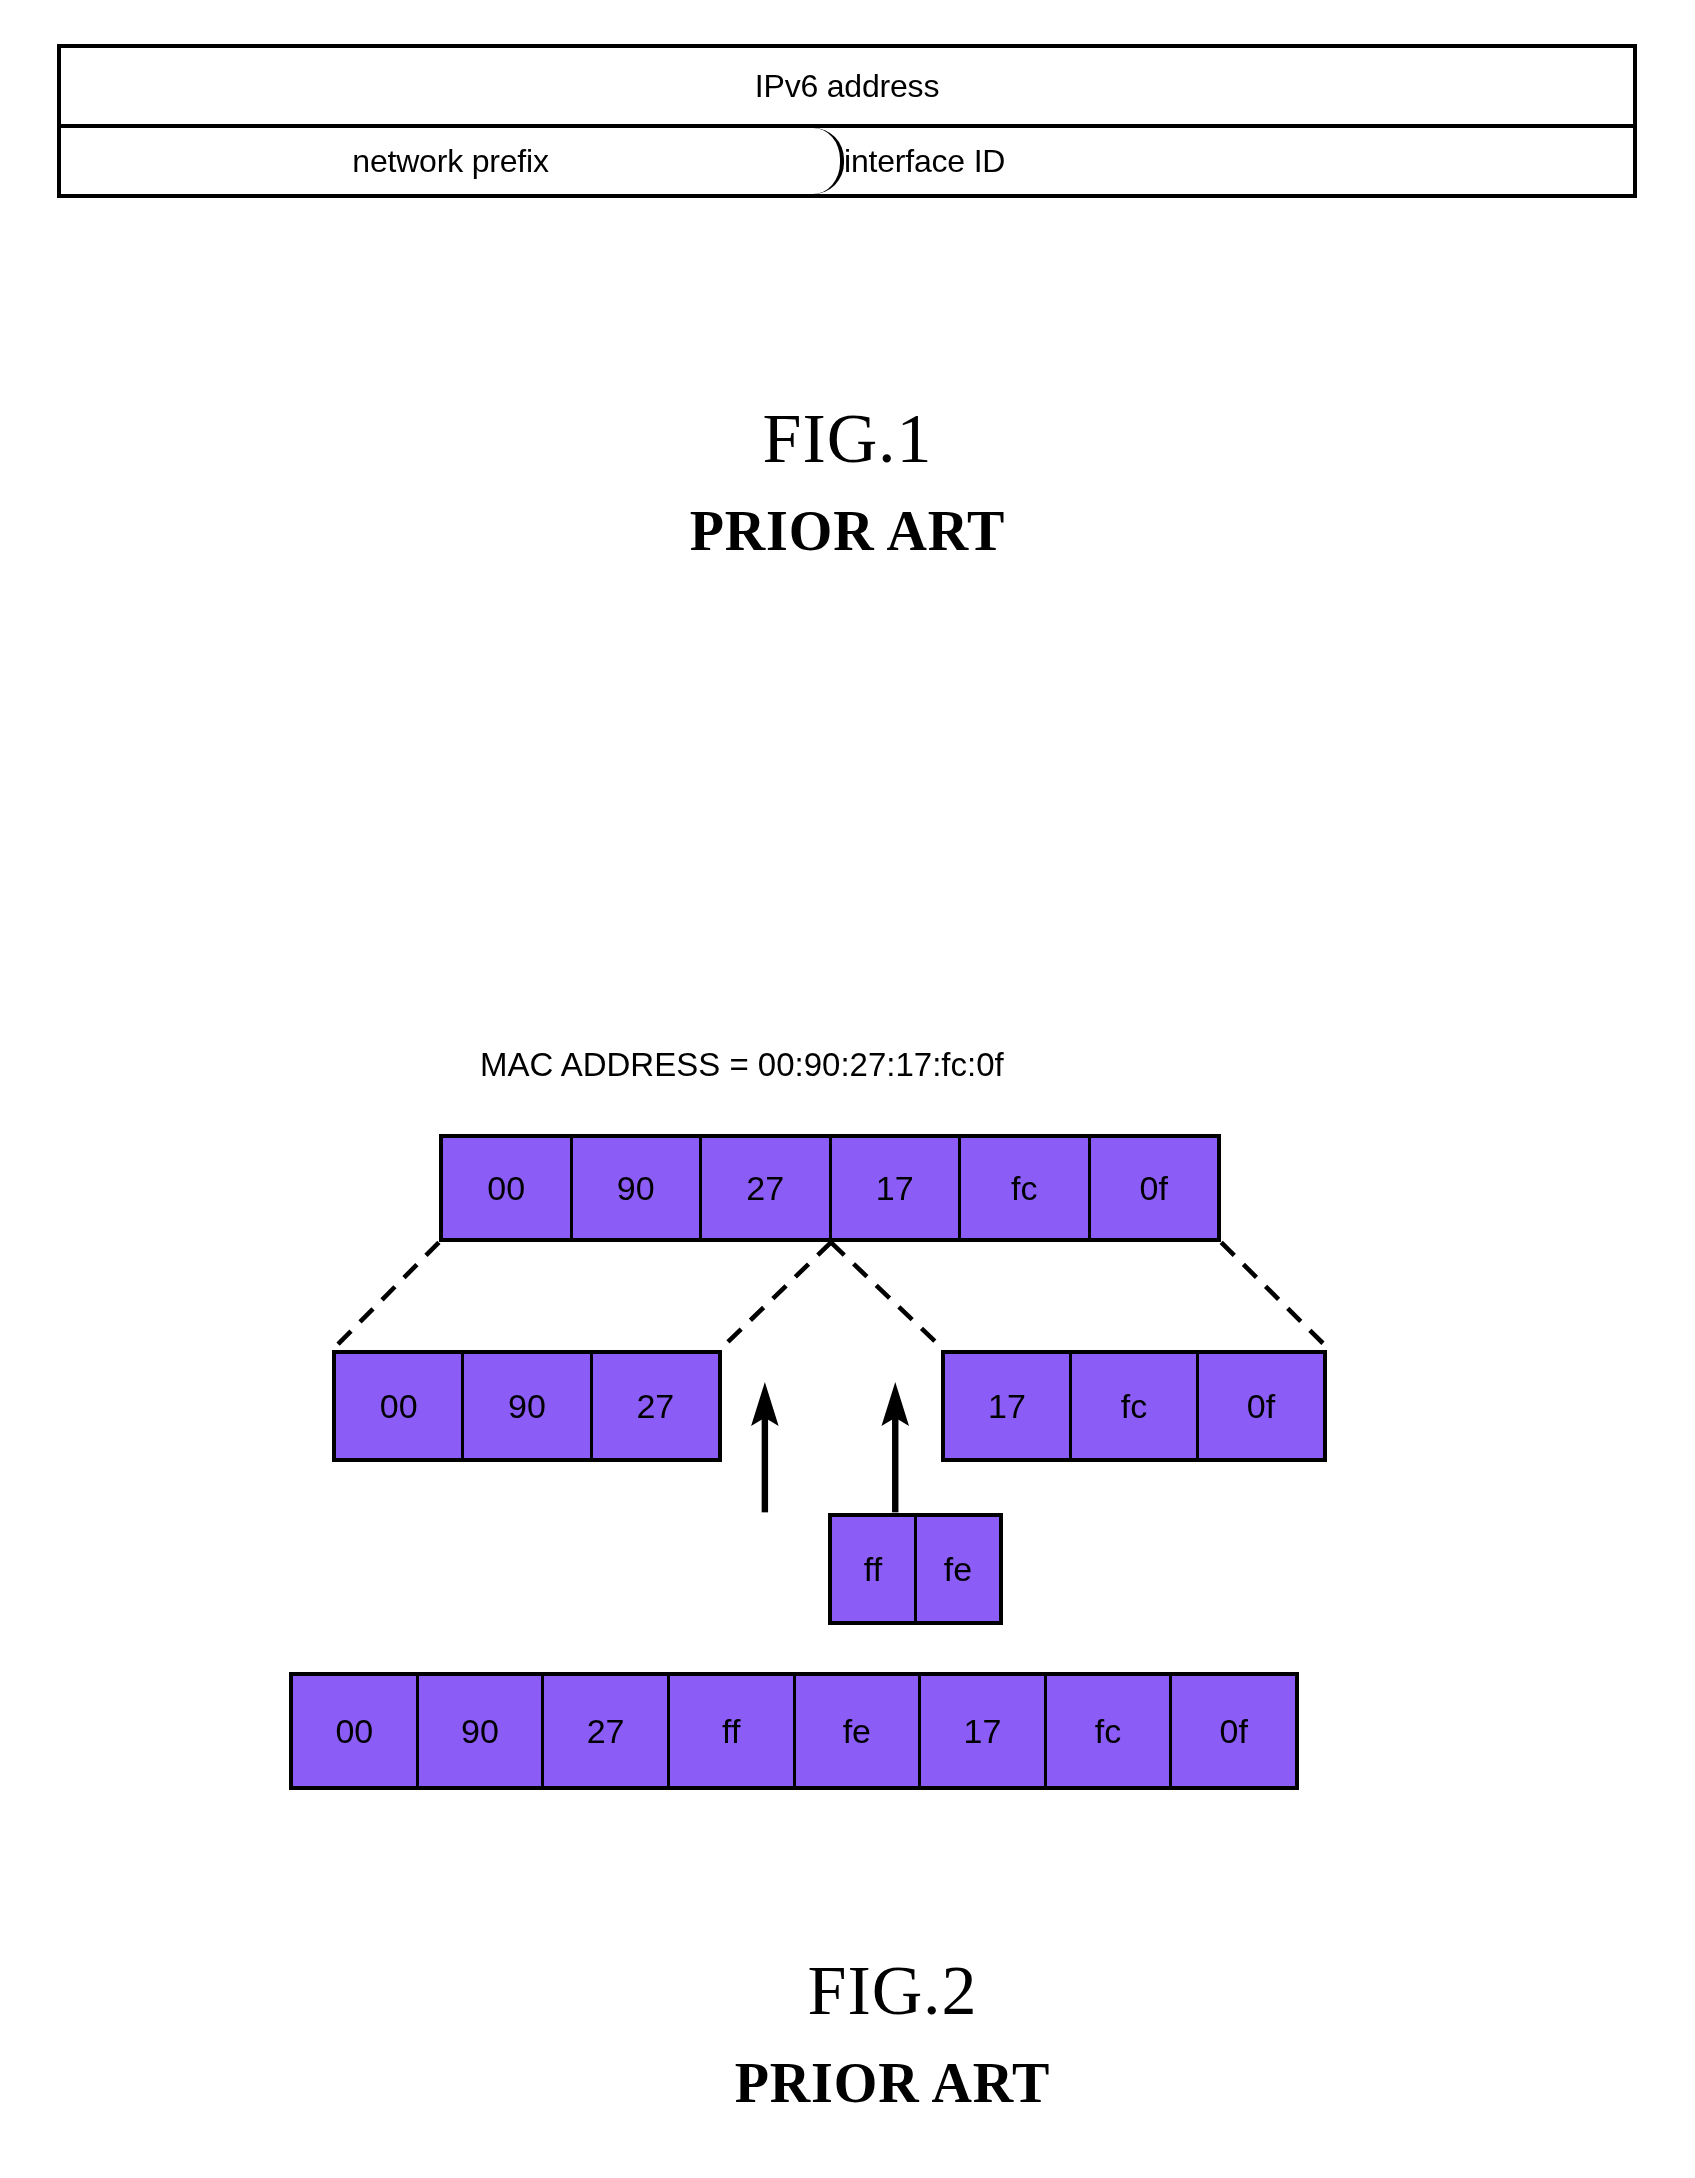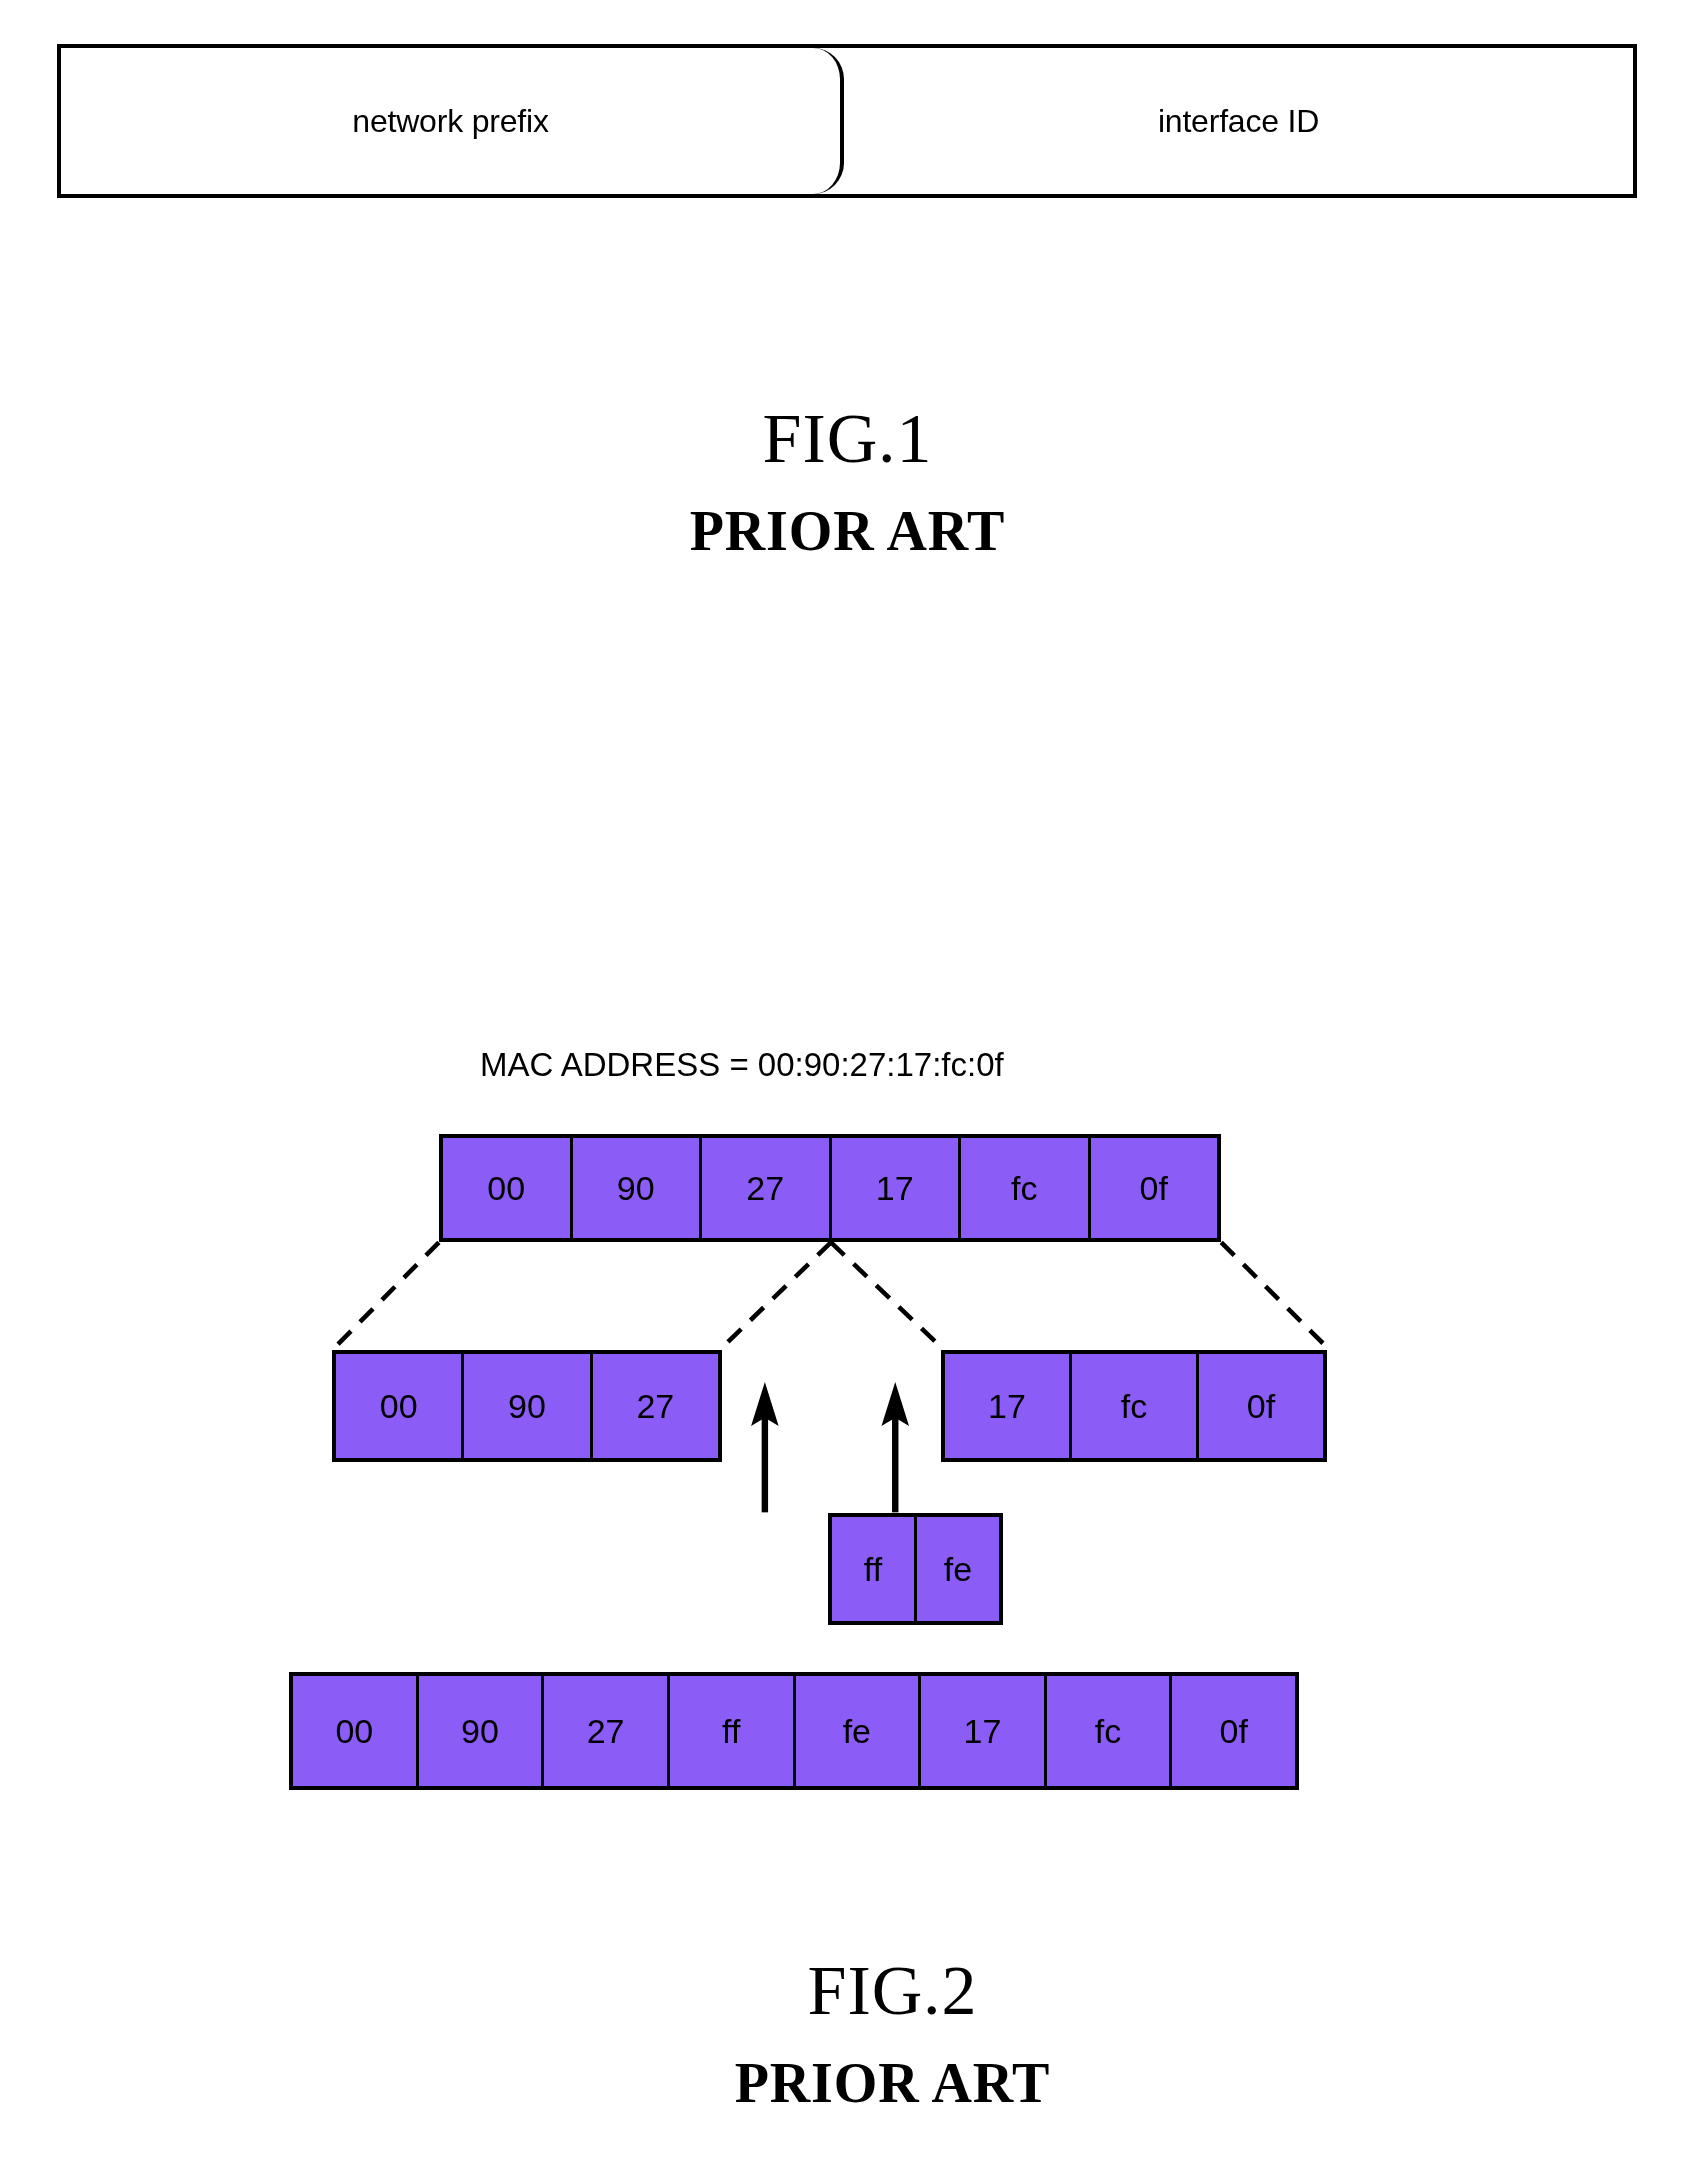--- a/index.html
+++ b/index.html
@@ -51,21 +51,20 @@
     border-right: 4.6px solid #000;
     display: flex;
     align-items: center;
     justify-content: center;
     border-radius: 31px;
   }
   .fig1-cell-right {
     flex: 1 1 auto;
     display: flex;
     align-items: center;
-    justify-content: center;
   }
   .fig1-label {
     font-size: 32px;
     font-family: "Liberation Sans", sans-serif;
     letter-spacing: -0.2px;
     line-height: 1;
   }
 
   
   .fig-caption {
@@ -186,20 +185,23 @@
     width: 1695px;
     height: 2178px;
   }
 </style>
 </head>
 <body>
 
 <div id="page">
 
   <div class="fig1-table">
+    <div class="fig1-row-top">
+      <span class="fig1-label">IPv6 address</span>
+    </div>
     <div class="fig1-row-bottom">
       <div class="fig1-cell-left">
         <span class="fig1-label">network prefix</span>
       </div>
       <div class="fig1-cell-right">
         <span class="fig1-label">interface ID</span>
       </div>
     </div>
   </div>
 

